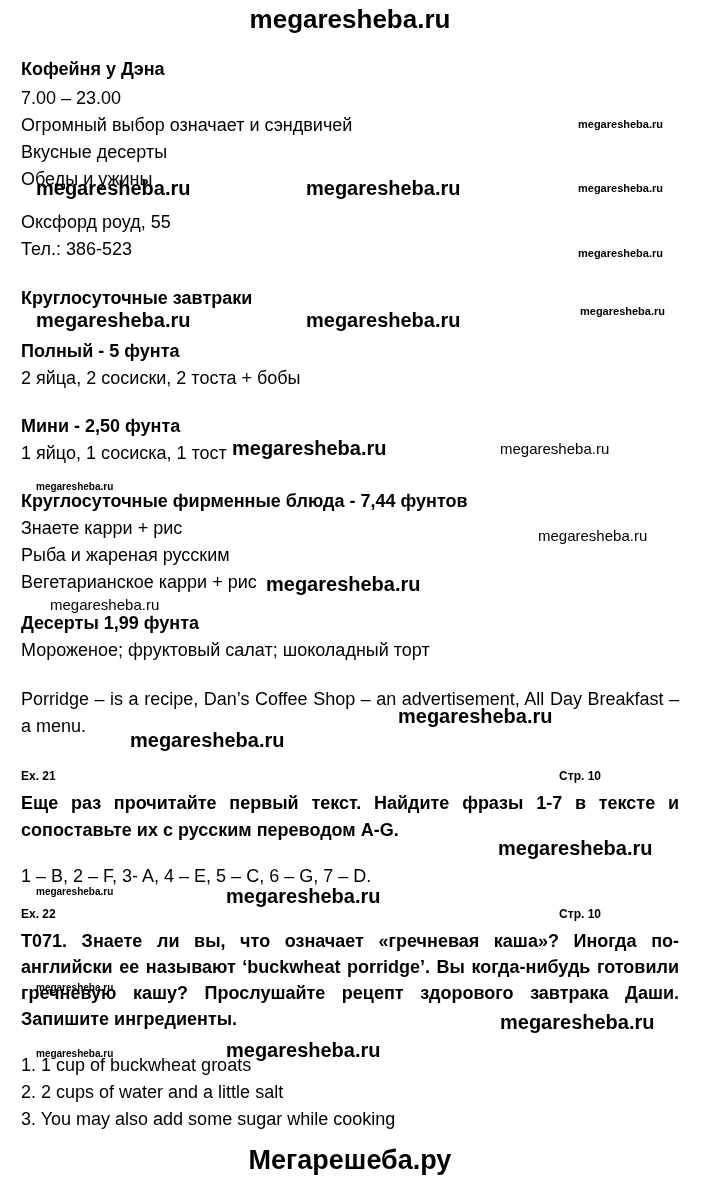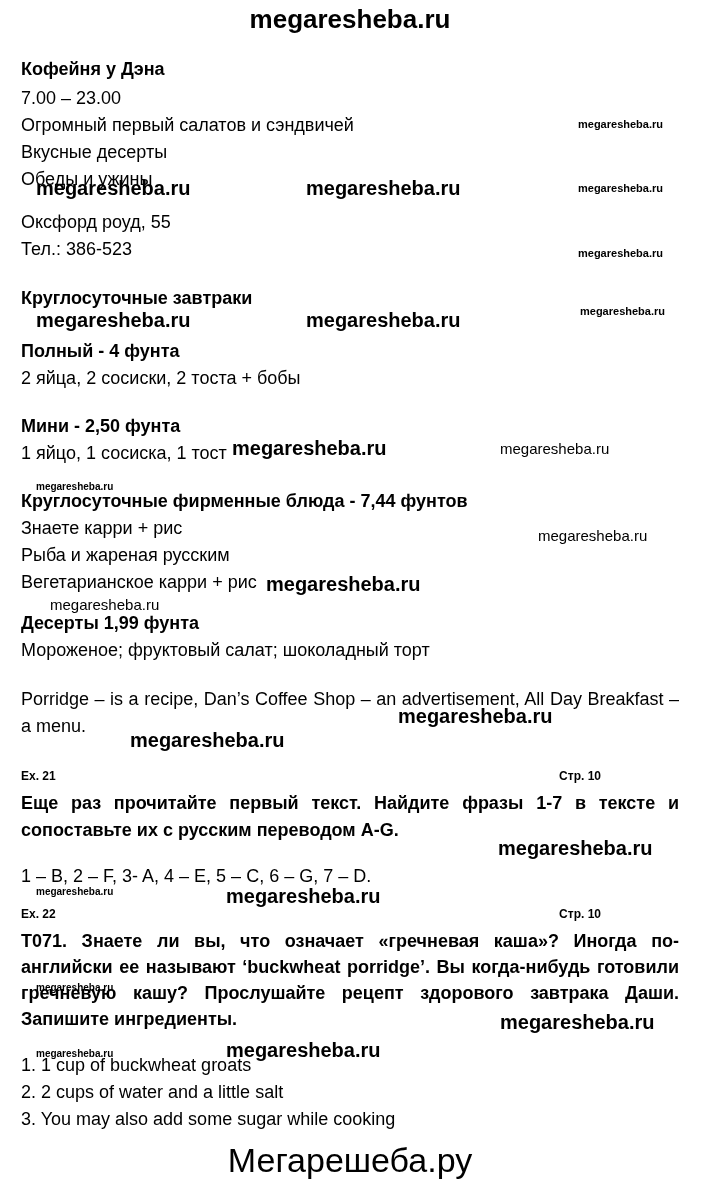--- a/index.html
+++ b/index.html
@@ -31,49 +31,49 @@
     font-size: 12px;
     line-height: 27px;
     font-weight: 700;
   }
   .exrow .pref { margin-right: 78px; }
   .tight { line-height: 26px !important; }
   .footer {
     position: absolute;
     left: 0; right: 0; bottom: 6px;
     text-align: center;
-    font-size: 34px;
-    font-weight: 400;
+    font-size: 27px;
+    font-weight: 700;
     line-height: 32px;
   }
   .wm { position: absolute; white-space: nowrap; color: #000; }
   .wm-lg { font-size: 20px; font-weight: 700; }
   .wm-md { font-size: 15px; font-weight: 400; }
   .wm-sm { font-size: 11px; font-weight: 700; }
   .wm-xs { font-size: 10px; font-weight: 700; }
 </style>
 </head>
 <body>
 
 <div class="page">
 
   <div class="header">megaresheba.ru</div>
 
   <div class="content">
     <p class="b title" style="margin-top:20px">Кофейня у Дэна</p>
     <p style="margin-top:2px">7.00 – 23.00</p>
-    <p>Огромный первый салатов и сэндвичей</p>
+    <p>Огромный выбор означает и сэндвичей</p>
     <p>Вкусные десерты</p>
     <p>Обеды и ужины</p>
     <p style="margin-top:16px">Оксфорд роуд, 55</p>
     <p>Тел.: 386-523</p>
 
     <p class="b" style="margin-top:22px">Круглосуточные завтраки</p>
 
-    <p class="b" style="margin-top:26px">Полный - 4 фунта</p>
+    <p class="b" style="margin-top:26px">Полный - 5 фунта</p>
     <p>2 яйца, 2 сосиски, 2 тоста + бобы</p>
 
     <p class="b" style="margin-top:21px">Мини - 2,50 фунта</p>
     <p>1 яйцо, 1 сосиска, 1 тост</p>
 
     <p class="b" style="margin-top:21px">Круглосуточные фирменные блюда - 7,44 фунтов</p>
     <p>Знаете карри + рис</p>
     <p>Рыба и жареная русским</p>
     <p>Вегетарианское карри + рис</p>
 

